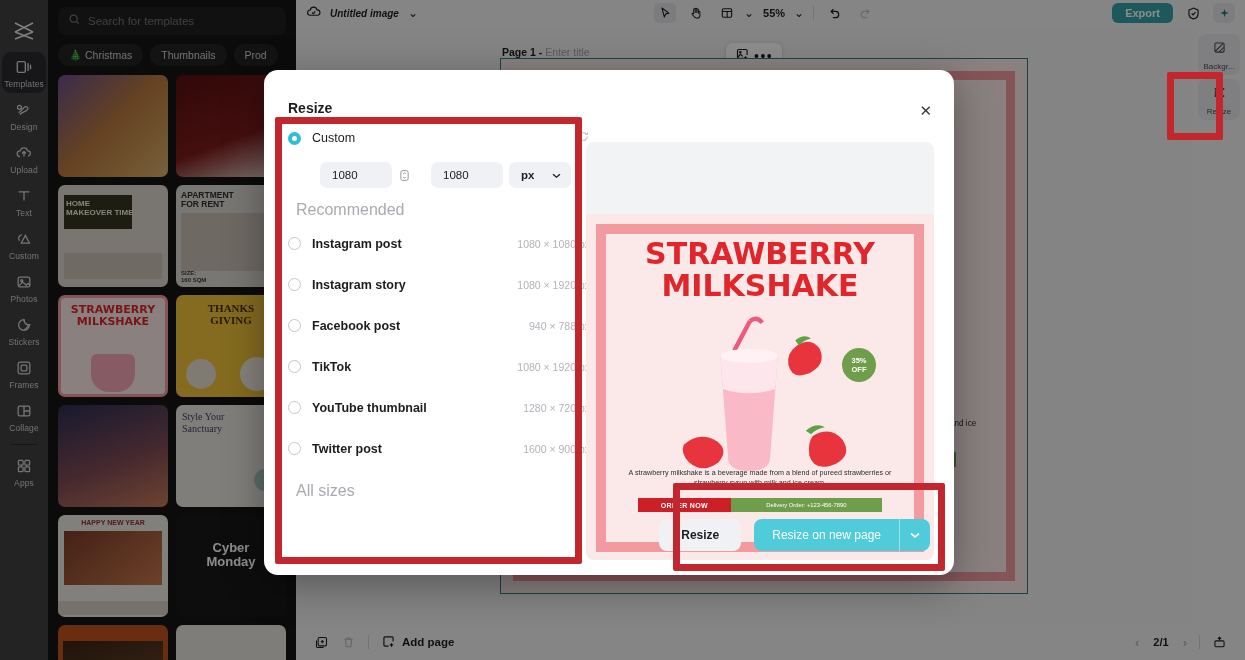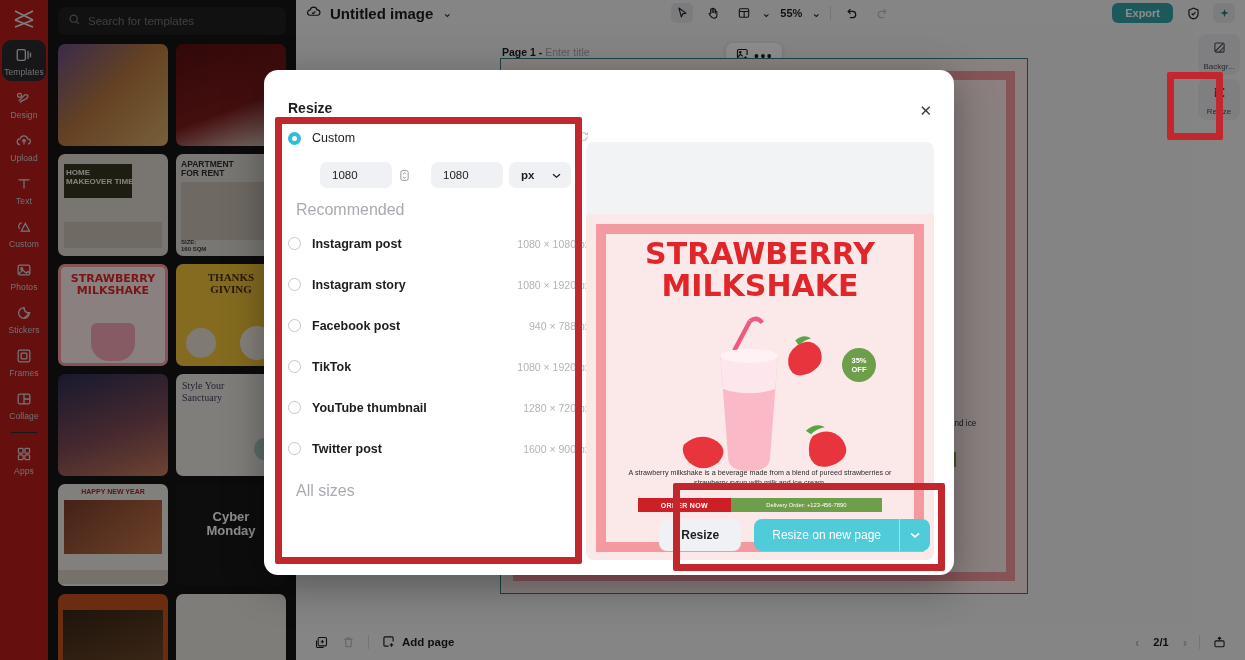--- a/index.html
+++ b/index.html
@@ -7,23 +7,23 @@
     width: 1245px; height: 660px;
     overflow: hidden;
     font-family: "Liberation Sans", sans-serif;
     background: #121212;
   }
   #app { position: relative; width: 1245px; height: 660px; }
 
   
   .rail {
     position: absolute; left: 0; top: 0; width: 48px; height: 660px;
-    background: #b91c1c;
+    background: #404040;
     display: flex; flex-direction: column; align-items: center;
-    padding-top: 4px;
+    padding-top: 16px;
   }
   .logo { width: 32px; height: 30px; display:flex; align-items:center; justify-content:center; margin-bottom: 6px; }
   .rail-item {
     width: 44px; padding: 5px 0 4px; border-radius: 9px;
     display: flex; flex-direction: column; align-items: center; gap: 2px;
     cursor: pointer; margin-bottom: 2px;
   }
   .rail-item.active { background: #2b2b2e; }
   .rail-ico { width: 20px; height: 20px; display:flex; align-items:center; justify-content:center; color:#d6d6d8; }
   .rail-lbl { font-size: 8.5px; color: #cfcfd2; letter-spacing: .1px; line-height:10px; }
@@ -46,21 +46,21 @@
     white-space: nowrap; flex: 0 0 auto;
   }
   .grid { display:grid; grid-template-columns: 1fr 1fr; gap: 8px; padding: 9px 10px 0; }
   .thumb { border-radius: 7px; overflow: hidden; height: 102px; position: relative; }
 
   
   .topbar {
     position: absolute; left: 296px; top: 0; right: 0; height: 26px;
     background: #f3f3f5; display:flex; align-items:center; padding: 0 10px; gap: 9px;
   }
-  .tb-title { font-size: 15px; font-weight: 700; color: #1d1d1f; }
+  .tb-title { font-size: 10px; font-weight: 700; color: #1d1d1f; font-style: italic; }
   .tb-spacer { flex: 1; }
   .tb-btn { width: 22px; height: 20px; display:flex; align-items:center; justify-content:center; border-radius:5px; color:#1d1d1f; cursor:pointer;}
   .tb-btn.on { background: #e2e2e6; }
   .tb-zoom { font-size: 11px; font-weight: 700; color:#1d1d1f; }
   .tb-div { width:1px; height:14px; background:#d3d3d7; }
   .export {
     height: 20px; border-radius: 6px; background: #34a0a8; color:#fff;
     font-size: 11px; font-weight: 700; display:flex; align-items:center; padding: 0 13px;
   }
   .sparkle { width:22px; height:20px; border-radius:6px; background:#e4e4e8; display:flex; align-items:center; justify-content:center; color:#1a7a6c;}
@@ -293,20 +293,25 @@
     <div class="search">
       <span>
         <svg width="13" height="13" viewBox="0 0 16 16" fill="none" stroke="#76767a" stroke-width="1.5">
           <circle cx="7" cy="7" r="4.4"></circle>
             <path d="m10.4 10.4 3 3"></path>
         </svg>
       </span>
       <span class="ph">Search for templates</span>
     </div>
 
+    <div class="chips">
+      <div class="chip">🎄 Christmas</div>
+      <div class="chip">Thumbnails</div>
+      <div class="chip">Prod</div>
+    </div>
 
     <div class="grid">
       <div class="thumb" style="background:linear-gradient(135deg,#6b4f8a 0%,#b9793f 48%,#d8b06a 100%)"></div>
       <div class="thumb" style="background:linear-gradient(160deg,#5a1010,#7c1b1b 60%,#e9dcd2)"></div>
       <div class="thumb" style="background:#ddd8ce">
         <div style="position:absolute;left:6px;top:10px;width:62%;height:34px;background:#35361f"></div>
         <div style="position:absolute;left:8px;top:14px;color:#f2efe3;font-size:8px;font-weight:700;line-height:9px">HOME<br>MAKEOVER TIME</div>
         <div style="position:absolute;left:6px;right:6px;bottom:8px;height:26px;background:#cbc4b6"></div>
       </div>
       <div class="thumb" style="background:#ddd9d4">

